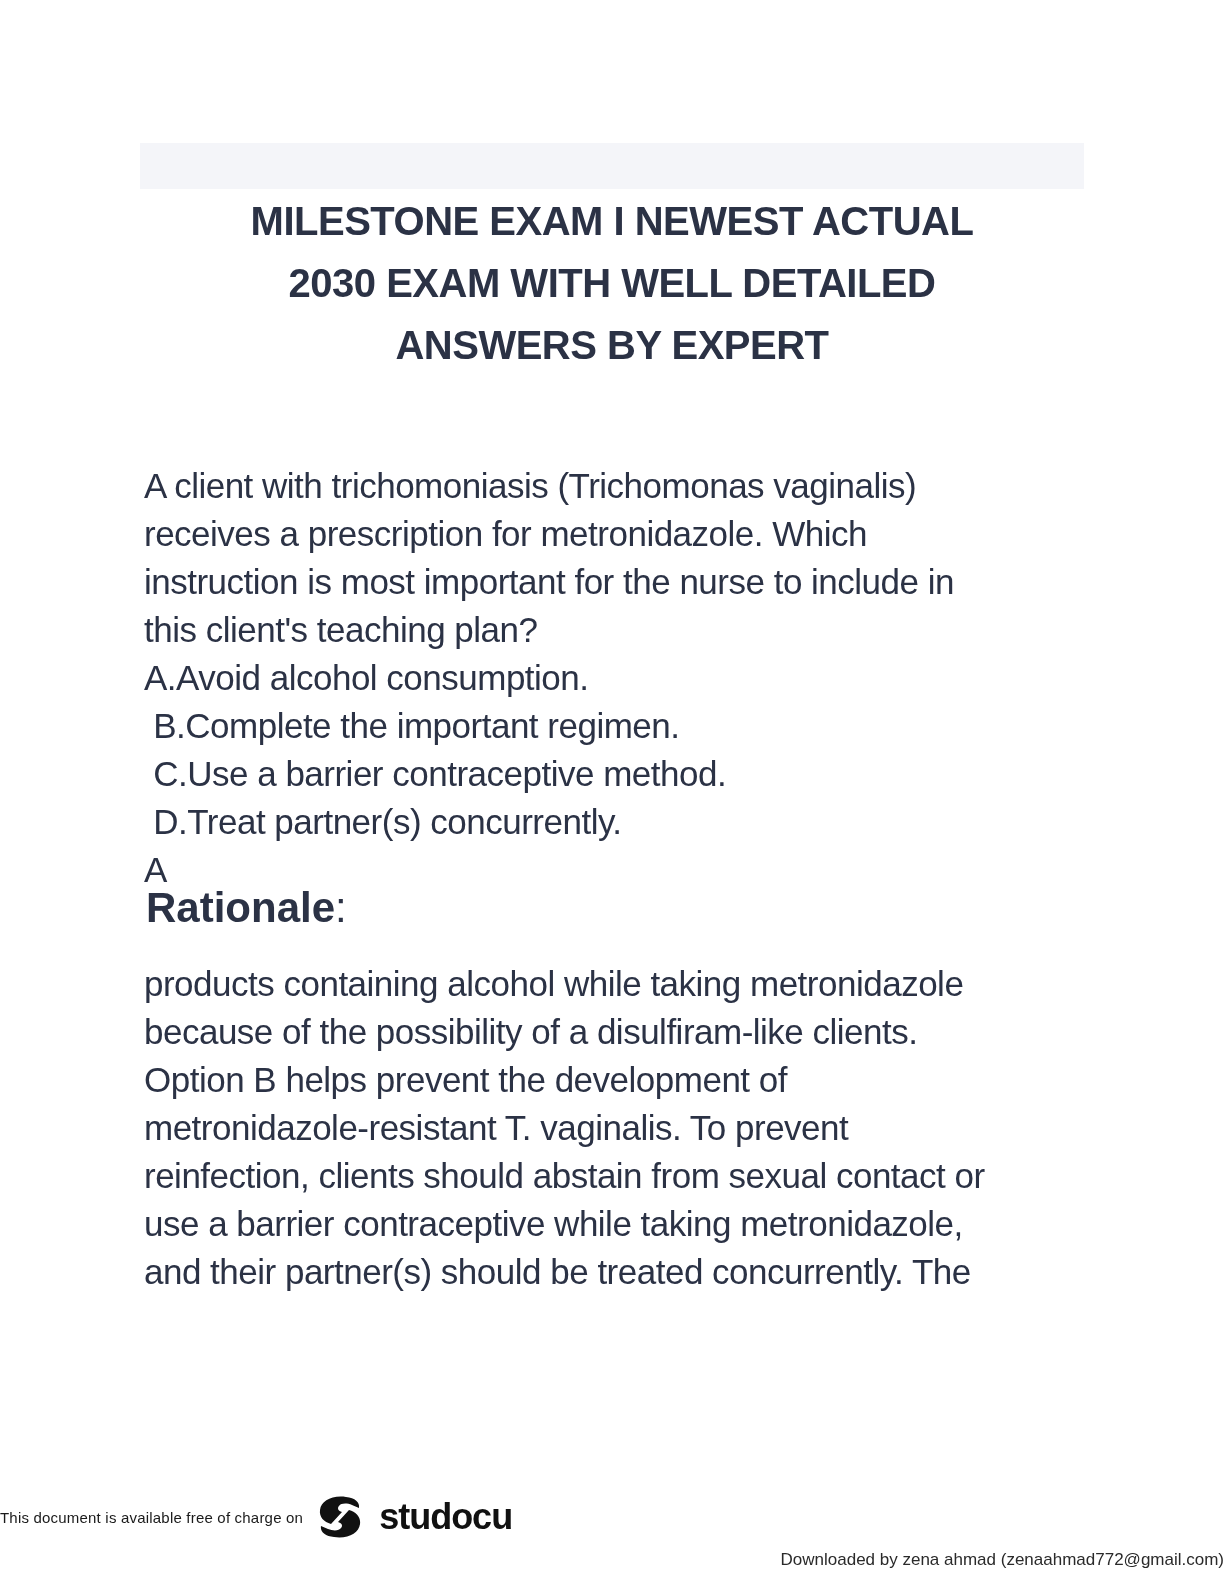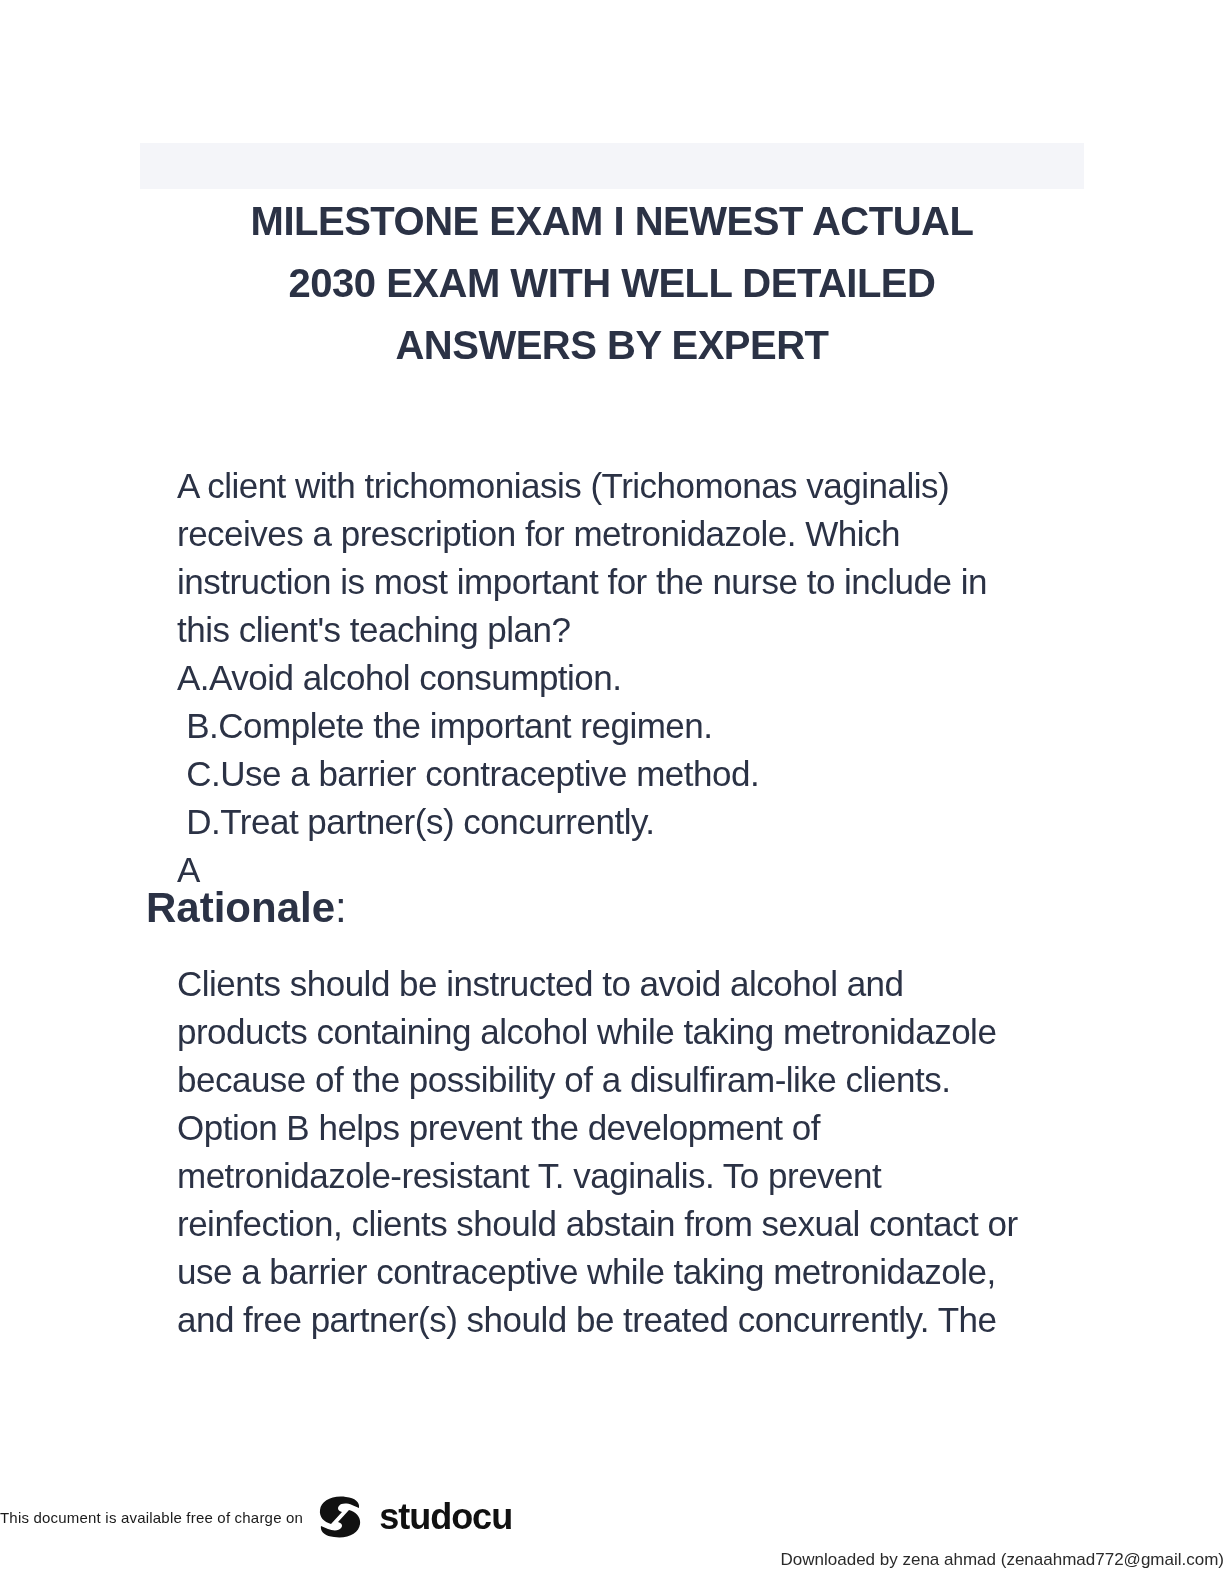--- a/index.html
+++ b/index.html
@@ -31,21 +31,21 @@
   }
   .title-line { white-space: pre; }
   .question-block {
     position: absolute;
     left: 144px; top: 462px;
     width: 960px;
     font-size: 35px;
     line-height: 48px;
     letter-spacing: -0.5px;
   }
-  .body-line { white-space: pre; margin-left: 33px; }
+  .body-line { white-space: pre; }
   .rationale-heading {
     position: absolute;
     left: 146px; top: 882px;
     font-size: 42px;
     line-height: 52px;
     font-weight: 700;
     letter-spacing: 0;
     color: #2b3245;
   }
   .rationale-heading .colon { font-weight: 400; }
@@ -115,28 +115,27 @@
     <div class="body-line">A.Avoid alcohol consumption.</div>
     <div class="body-line"> B.Complete the important regimen.</div>
     <div class="body-line"> C.Use a barrier contraceptive method.</div>
     <div class="body-line"> D.Treat partner(s) concurrently.</div>
     <div class="body-line">A</div>
   </div>
 
   <div class="rationale-heading"><span>Rationale</span><span class="colon">:</span></div>
 
   <div class="rationale-block">
-    <div class="body-line">Clients should be instructed to avoid alcohol and</div>
     <div class="body-line">products containing alcohol while taking metronidazole</div>
     <div class="body-line">because of the possibility of a disulfiram-like clients.</div>
     <div class="body-line">Option B helps prevent the development of</div>
     <div class="body-line">metronidazole-resistant T. vaginalis. To prevent</div>
     <div class="body-line">reinfection, clients should abstain from sexual contact or</div>
     <div class="body-line">use a barrier contraceptive while taking metronidazole,</div>
-    <div class="body-line">and free partner(s) should be treated concurrently. The</div>
+    <div class="body-line">and their partner(s) should be treated concurrently. The</div>
   </div>
 
   <div class="footer-row1">
     <span class="availability-text">This document is available free of charge on</span>
     <span class="studocu-link">
       <svg class="studocu-mark" viewBox="0 0 46 44">
         <path fill="#111111" d="M29 2 C 15 0 4 6 3 15 C 2 22 7 27 14 29 L 25 17 C 21 16 20 13 22 11 C 24 8 30 8 35 10 L 42 13 C 43 7 38 3 29 2 Z"></path>
         <path fill="#111111" d="M17 42 C 31 44 42 38 43 29 C 44 22 39 17 32 15 L 21 27 C 25 28 26 31 24 33 C 22 36 16 36 11 34 L 4 31 C 3 37 8 41 17 42 Z"></path>
       </svg>
       <span class="studocu-wordmark">studocu</span>

